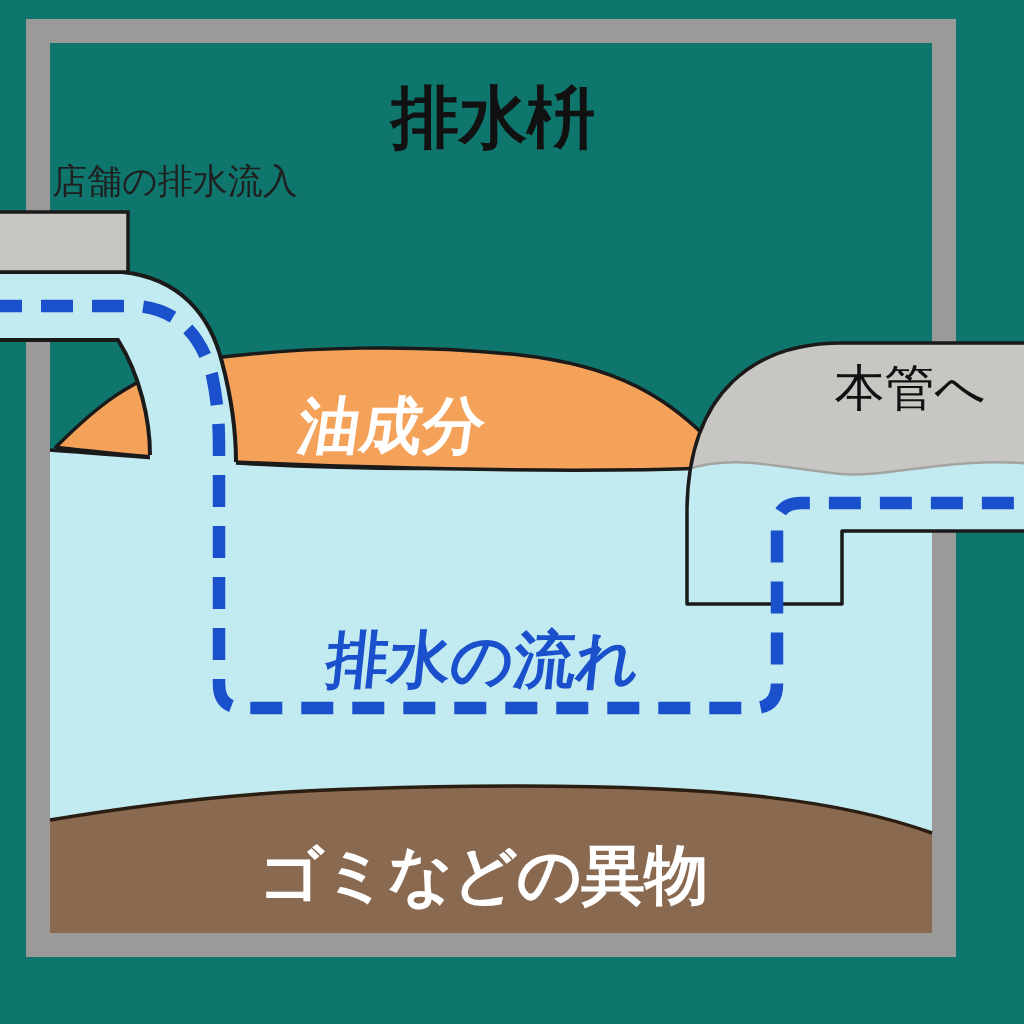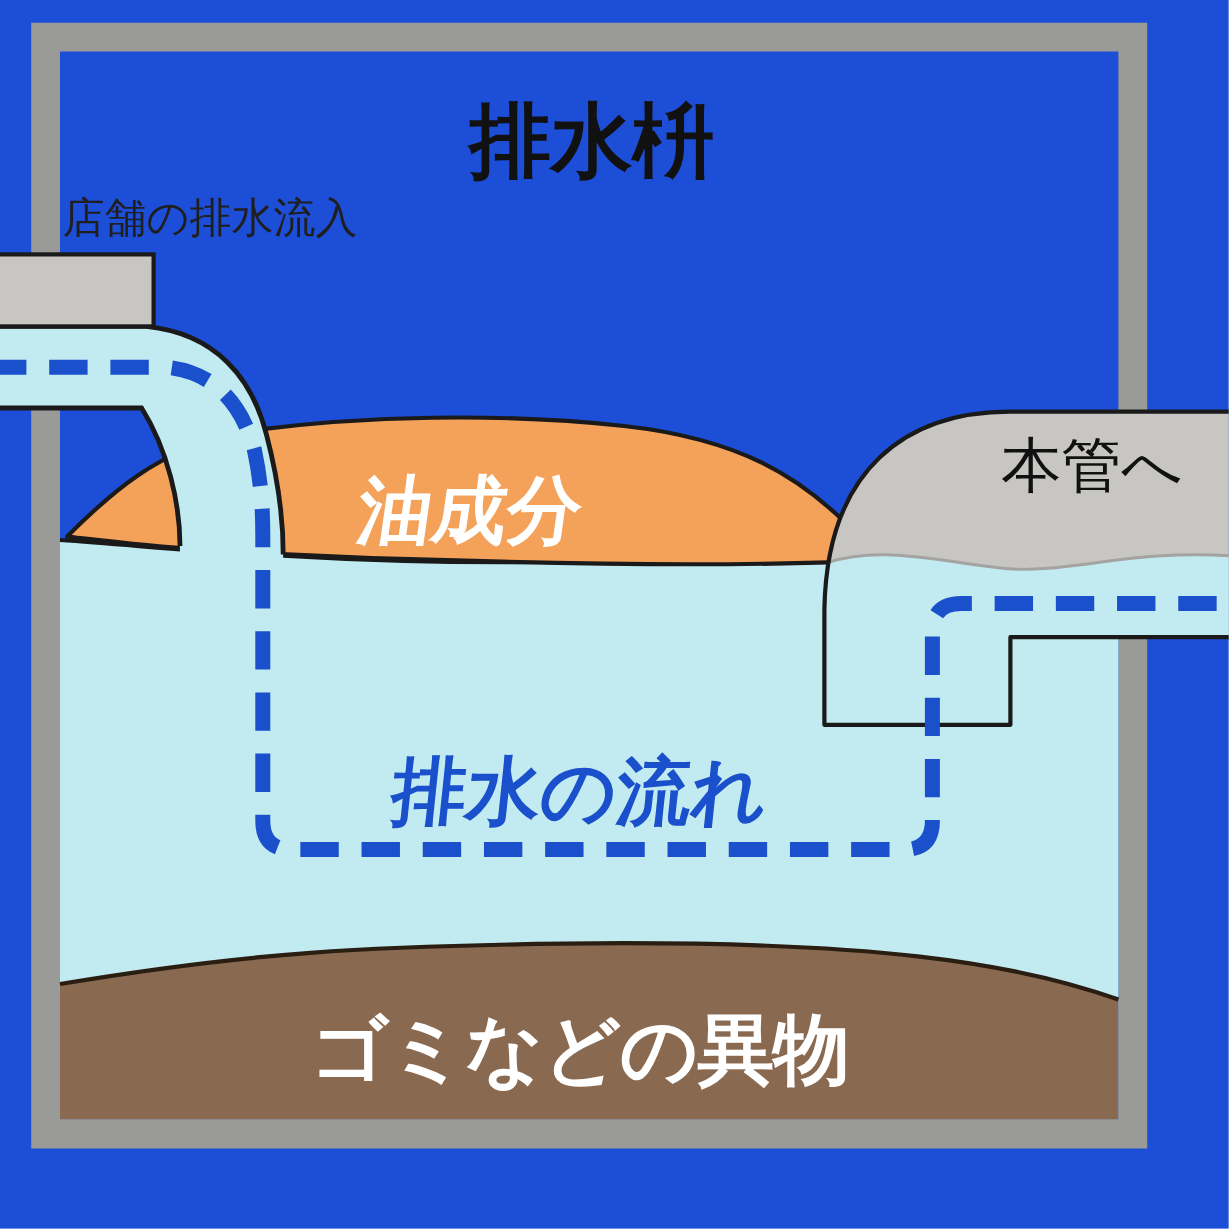--- a/index.html
+++ b/index.html
@@ -1,16 +1,16 @@
 <!DOCTYPE html>
 <html><head>
 <meta charset="utf-8">
 <style>
   html,body{margin:0;padding:0;background:#fff;}
-  .stage{width:1024px;height:1024px;position:relative;overflow:hidden;background:#1d4ed8;}
+  .stage{width:1024px;height:1024px;position:relative;overflow:hidden;background:#0f766e;}
   text{font-family:"Liberation Sans","DejaVu Sans",sans-serif;}
   .t-title{font-size:68px;font-weight:bold;}
   .t-small{font-size:35px;}
   .t-oil{font-size:62px;font-weight:bold;}
   .t-flow{font-size:62px;font-weight:bold;}
   .t-debris{font-size:64px;font-weight:bold;letter-spacing:-1px;}
   .t-outlet{font-size:50px;}
 </style>
 </head>
 <body>

